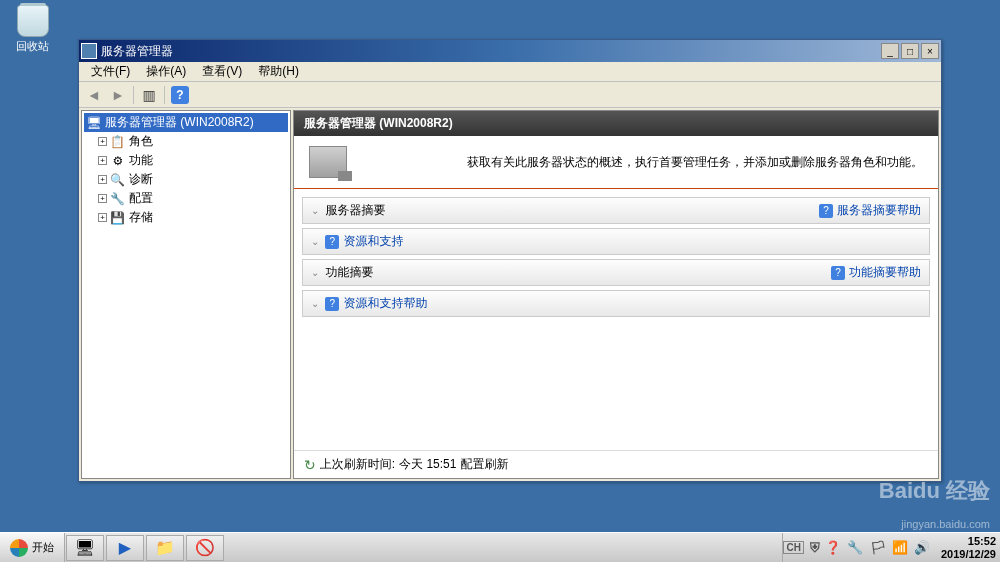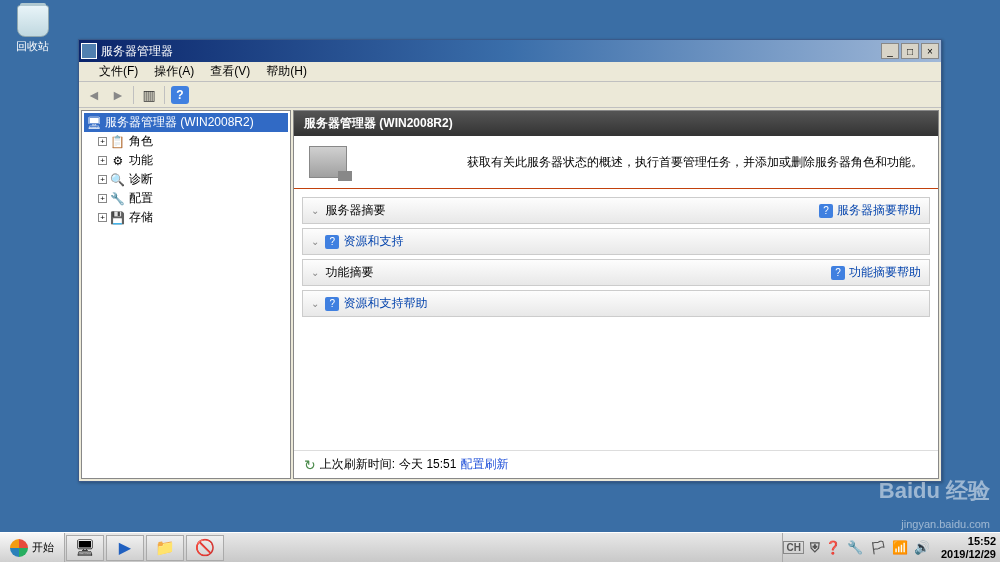--- a/index.html
+++ b/index.html
@@ -12,21 +12,21 @@
 .recycle-bin::after { content: ''; position: absolute; top: -3px; left: 2px; right: 2px; height: 3px; background: #b0c8d0; border-radius: 2px 2px 0 0; }
 
 
 .window { position: absolute; top: 39px; left: 78px; width: 864px; height: 443px; background: #ece9d8; border: 1px solid #3a5a8a; box-shadow: 1px 1px 3px rgba(0,0,0,0.3); }
 .titlebar { height: 22px; background: linear-gradient(to right, #0a246a 0%, #3a6eaa 50%, #a0b8d8 100%); display: flex; align-items: center; padding: 0 2px; color: #fff; font-size: 12px; }
 .titlebar .title-icon { width: 16px; height: 16px; margin-right: 4px; background: #5080b0; border: 1px solid #fff; }
 .titlebar .title-text { flex: 1; }
 .titlebar .win-btns { display: flex; gap: 2px; }
 .titlebar .win-btn { width: 18px; height: 16px; background: #d8d4c8; border: 1px solid #888; font-size: 10px; display: flex; align-items: center; justify-content: center; cursor: pointer; color: #000; }
 
-.menubar { height: 20px; background: #ece9d8; display: flex; align-items: center; padding: 0 12px; font-size: 12px; border-bottom: 1px solid #c0c0c0; }
+.menubar { height: 20px; background: #ece9d8; display: flex; align-items: center; padding: 0 4px; font-size: 12px; border-bottom: 1px solid #c0c0c0; }
 .menubar .menu-item { padding: 2px 8px; cursor: pointer; }
 
 .toolbar { height: 26px; background: #ece9d8; display: flex; align-items: center; padding: 0 4px; border-bottom: 1px solid #c0c0c0; gap: 2px; }
 .toolbar .tb-btn { width: 22px; height: 22px; display: flex; align-items: center; justify-content: center; cursor: pointer; border: 1px solid transparent; color: #888; font-size: 14px; }
 .toolbar .tb-btn.enabled { color: #333; }
 .toolbar .tb-sep { width: 1px; height: 18px; background: #c0c0c0; margin: 0 2px; }
 .toolbar .tb-help { width: 18px; height: 18px; background: #4080e0; color: #fff; border-radius: 3px; display: flex; align-items: center; justify-content: center; font-size: 12px; font-weight: bold; }
 
 .content { display: flex; height: calc(100% - 68px); }
 
@@ -44,21 +44,21 @@
 
 .section-list { padding: 8px; }
 .section { display: flex; background: linear-gradient(#fdfdfd, #e8e8e8); border: 1px solid #ccc; margin-bottom: 4px; padding: 4px 8px; font-size: 12px; align-items: center; cursor: pointer; }
 .section .chev { color: #888; margin-right: 6px; font-size: 10px; }
 .section .sec-title { font-weight: normal; flex: 1; }
 .section .help-link { color: #0645ad; display: flex; align-items: center; gap: 4px; }
 .section .help-icon { width: 14px; height: 14px; background: #4080e0; color: #fff; font-size: 10px; display: flex; align-items: center; justify-content: center; border-radius: 2px; }
 
 .main-footer { margin-top: auto; border-top: 1px solid #ddd; padding: 5px 10px; font-size: 12px; display: flex; align-items: center; gap: 4px; }
 .main-footer .refresh-icon { color: #4a8a4a; font-size: 14px; }
-.main-footer .refresh-link { color: #1d4ed8; cursor: pointer; }
+.main-footer .refresh-link { color: #000000; cursor: pointer; }
 
 
 .taskbar { position: absolute; bottom: 0; left: 0; right: 0; height: 30px; background: linear-gradient(#e8e8e8, #c8c8c8); border-top: 1px solid #fff; display: flex; align-items: center; font-size: 11px; justify-content: flex-end; }
 .start-btn { height: 100%; padding: 0 10px; display: flex; align-items: center; gap: 4px; background: linear-gradient(#f8f8f8, #d0d0d0); border-right: 1px solid #aaa; cursor: pointer; }
 .start-orb { width: 18px; height: 18px; border-radius: 50%; background: conic-gradient(#e74c3c 0 25%, #27ae60 25% 50%, #2980b9 50% 75%, #f39c12 75% 100%); }
 .taskbar .task-item { width: 38px; height: 26px; margin: 0 1px; display: flex; align-items: center; justify-content: center; border: 1px solid #aaa; background: linear-gradient(#f0f0f0, #d0d0d0); cursor: pointer; font-size: 16px; }
 .systray { margin-left: auto; display: flex; align-items: center; height: 100%; padding: 0 0; gap: 6px; border-left: 1px solid #aaa; font-weight: bold; }
 .systray .tray-icon { font-size: 13px; color: #555; cursor: pointer; }
 .clock { text-align: right; line-height: 1.1; padding: 0 4px; }
 

